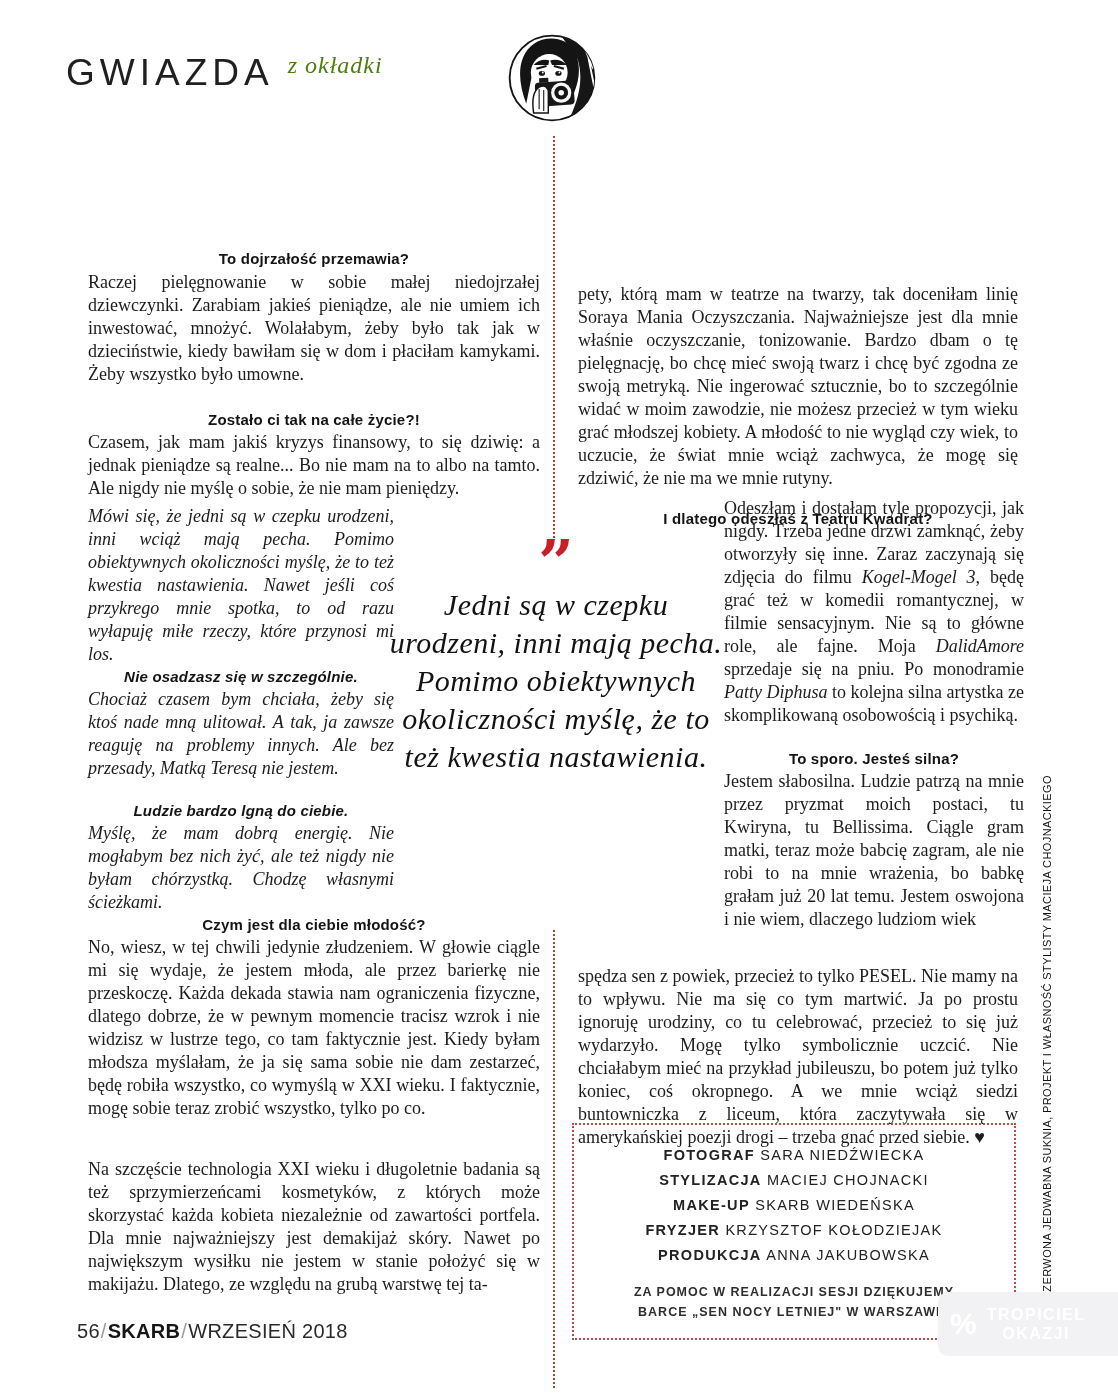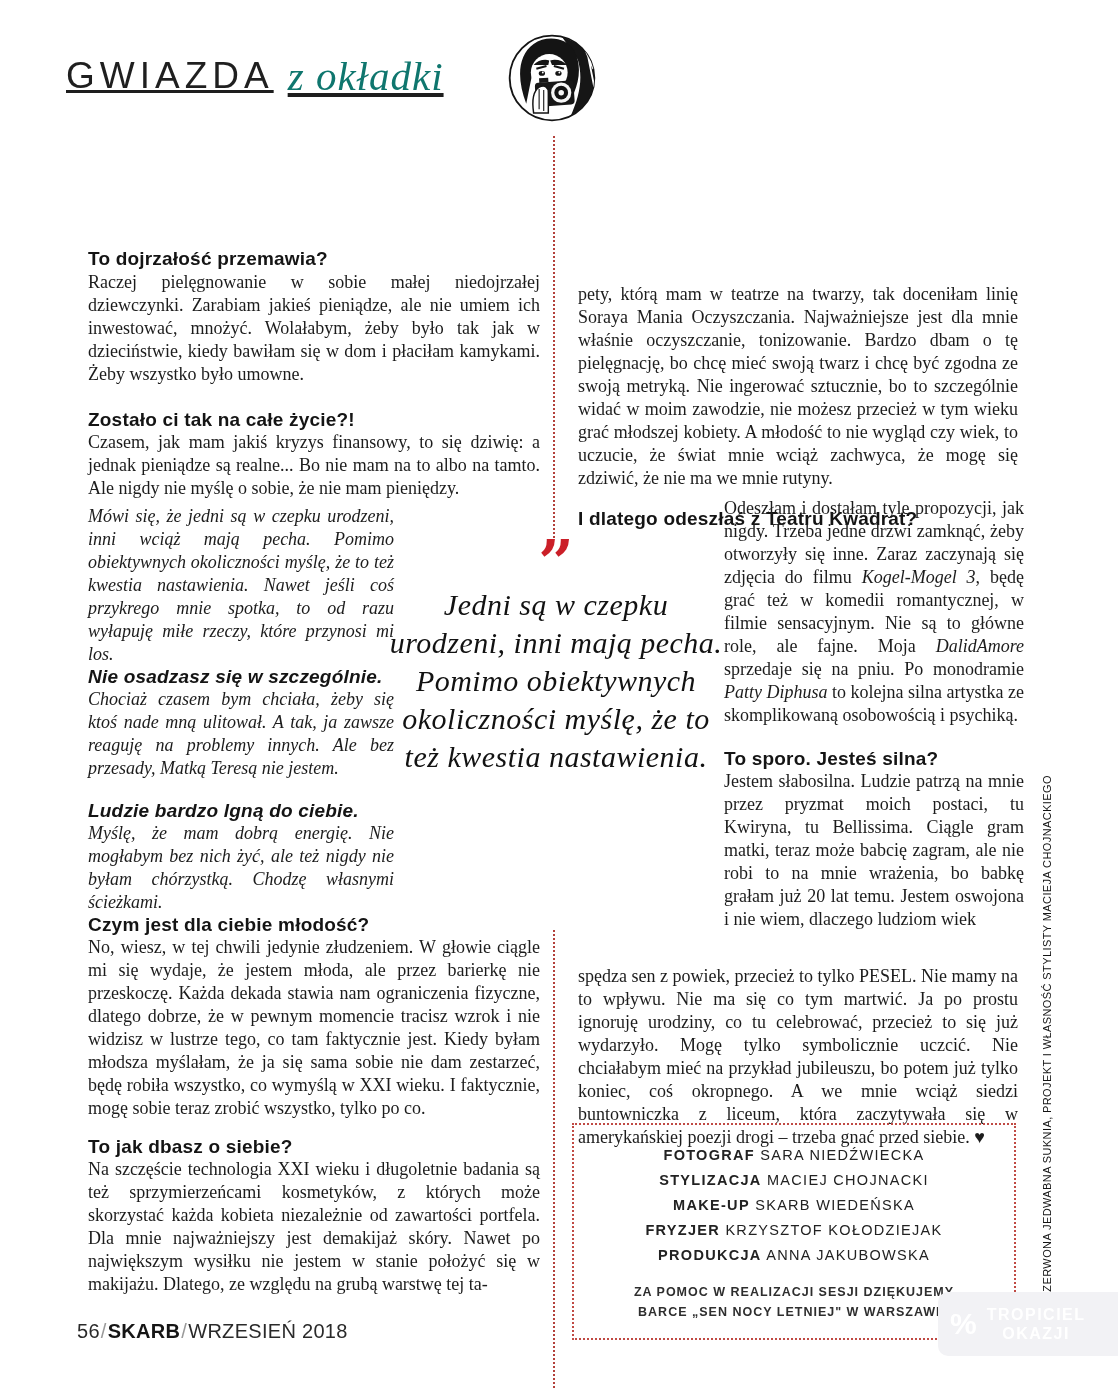--- a/index.html
+++ b/index.html
@@ -5,39 +5,39 @@
   html,body{margin:0;padding:0;background:#ffffff;}
   .page{
     position:relative;
     width:1118px;height:1400px;
     background:#fff;
     overflow:hidden;
     font-family:"Liberation Serif", serif;
     color:#1e1e1e;
   }
   
-  .masthead{position:absolute;left:66px;top:52px;display:flex;align-items:center;text-decoration:underline;}
+  .masthead{position:absolute;left:66px;top:52px;display:flex;align-items:flex-start;}
   .masthead-title{
     font-family:"Liberation Sans", sans-serif;
     font-weight:300;font-size:37px;letter-spacing:5px;color:#1f1f1f;
   }
   .masthead-sub{
     font-family:"Liberation Serif", serif;
-    font-style:italic;font-size:41px;color:#0f766e;margin-left:14px;letter-spacing:1px;
+    font-style:italic;font-size:24px;color:#4d7c0f;margin-left:14px;letter-spacing:1px;
   }
   .portrait{position:absolute;left:506px;top:32px;width:92px;height:92px;}
   
   .vrule{position:absolute;width:0;border-left:2px dotted #b3403b;}
   .vrule.seg1{left:553px;top:136px;height:402px;}
   .vrule.seg2{left:553px;top:930px;height:458px;}
   
   .blk{position:absolute;}
   .q{
     font-family:"Liberation Sans", sans-serif;
-    font-weight:700;font-size:19px;color:#141414;letter-spacing:.2px;line-height:22px;
+    font-weight:700;font-size:15px;color:#141414;letter-spacing:.2px;line-height:22px;text-align:center;
   }
   .a{font-size:18px;line-height:23px;text-align:justify;color:#1c1c1c;}
   .col-l{left:88px;width:452px;}
   .col-l-narrow{left:88px;width:306px;font-style:italic;}
   .col-r{left:578px;width:440px;margin-top:33px;}
   .col-r-ind{left:718px;width:300px;margin-left:6px;}
   .it{font-style:italic;}
   
   .pullquote{position:absolute;left:388px;top:540px;width:336px;text-align:center;}
   .pullquote .mark{
@@ -139,21 +139,20 @@
 
   <div class="blk q col-l-narrow" style="top:666px">Nie osadzasz się w szczególnie.</div>
   <div class="blk a col-l-narrow" style="top:688px">Chociaż czasem bym chciała, żeby się ktoś nade mną ulitował. A tak, ja zawsze reaguję na problemy innych. Ale bez przesady, Matką Teresą nie jestem.</div>
 
   <div class="blk q col-l-narrow" style="top:800px">Ludzie bardzo lgną do ciebie.</div>
   <div class="blk q col-l" style="top:914px">Czym jest dla ciebie młodość?</div>
 
   <div class="blk a col-l-narrow" style="top:822px">Myślę, że mam dobrą energię. Nie mogłabym bez nich żyć, ale też nigdy nie byłam chórzystką. Chodzę własnymi ścieżkami.</div>
   <div class="blk a col-l" style="top:936px">No, wiesz, w tej chwili jedynie złudzeniem. W głowie ciągle mi się wydaje, że jestem młoda, ale przez barierkę nie przeskoczę. Każda dekada stawia nam ograniczenia fizyczne, dlatego dobrze, że w pewnym momencie tracisz wzrok i nie widzisz w lustrze tego, co tam faktycznie jest. Kiedy byłam młodsza myślałam, że ja się sama sobie nie dam zestarzeć, będę robiła wszystko, co wymyślą w XXI wieku. I faktycznie, mogę sobie teraz zrobić wszystko, tylko po co.</div>
 
-  <div class="blk q col-l" style="top:1136px">To jak dbasz o siebie?</div>
   <div class="blk a col-l" style="top:1158px">Na szczęście technologia XXI wieku i długoletnie badania są też sprzymierzeńcami kosmetyków, z których może skorzystać każda kobieta niezależnie od zawartości portfela. Dla mnie najważniejszy jest demakijaż skóry. Nawet po największym wysiłku nie jestem w stanie położyć się w makijażu. Dlatego, ze względu na grubą warstwę tej ta-</div>
 
   <div class="pullquote">
     <div class="mark">”</div>
     <div class="qtext">Jedni są w czepku urodzeni, inni mają pecha. Pomimo obiektywnych okoliczności myślę, że to też kwestia nastawienia.</div>
   </div>
 
   <div class="blk a col-r" style="top:250px">pety, którą mam w teatrze na twarzy, tak doceniłam linię Soraya Mania Oczyszczania. Najważniejsze jest dla mnie właśnie oczyszczanie, tonizowanie. Bardzo dbam o tę pielęgnację, bo chcę mieć swoją twarz i chcę być zgodna ze swoją metryką. Nie ingerować sztucznie, bo to szczególnie widać w moim zawodzie, nie możesz przecież w tym wieku grać młodszej kobiety. A młodość to nie wygląd czy wiek, to uczucie, że świat mnie wciąż zachwyca, że mogę się zdziwić, że nie ma we mnie rutyny.</div>
 
   <div class="blk q col-r" style="top:475px">I dlatego odeszłaś z Teatru Kwadrat?</div>

